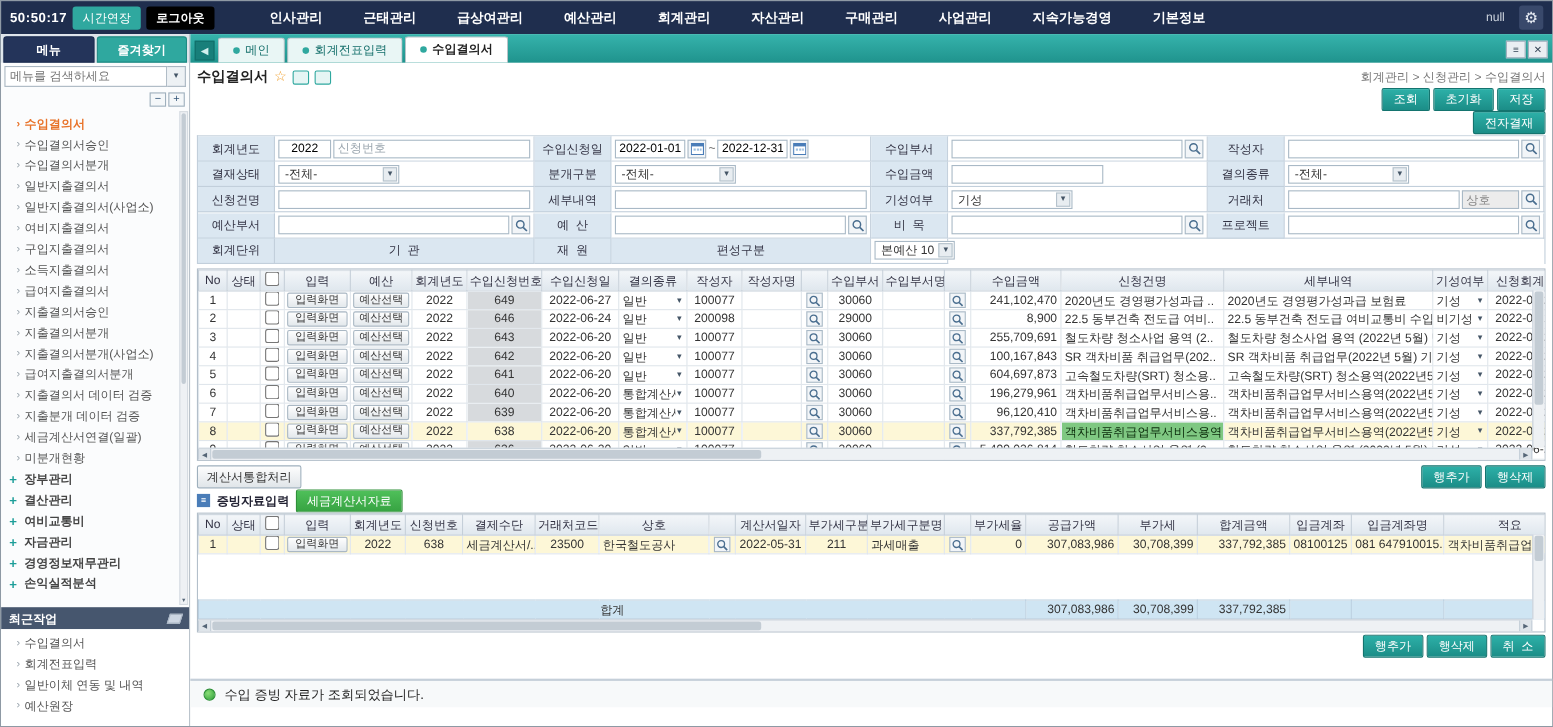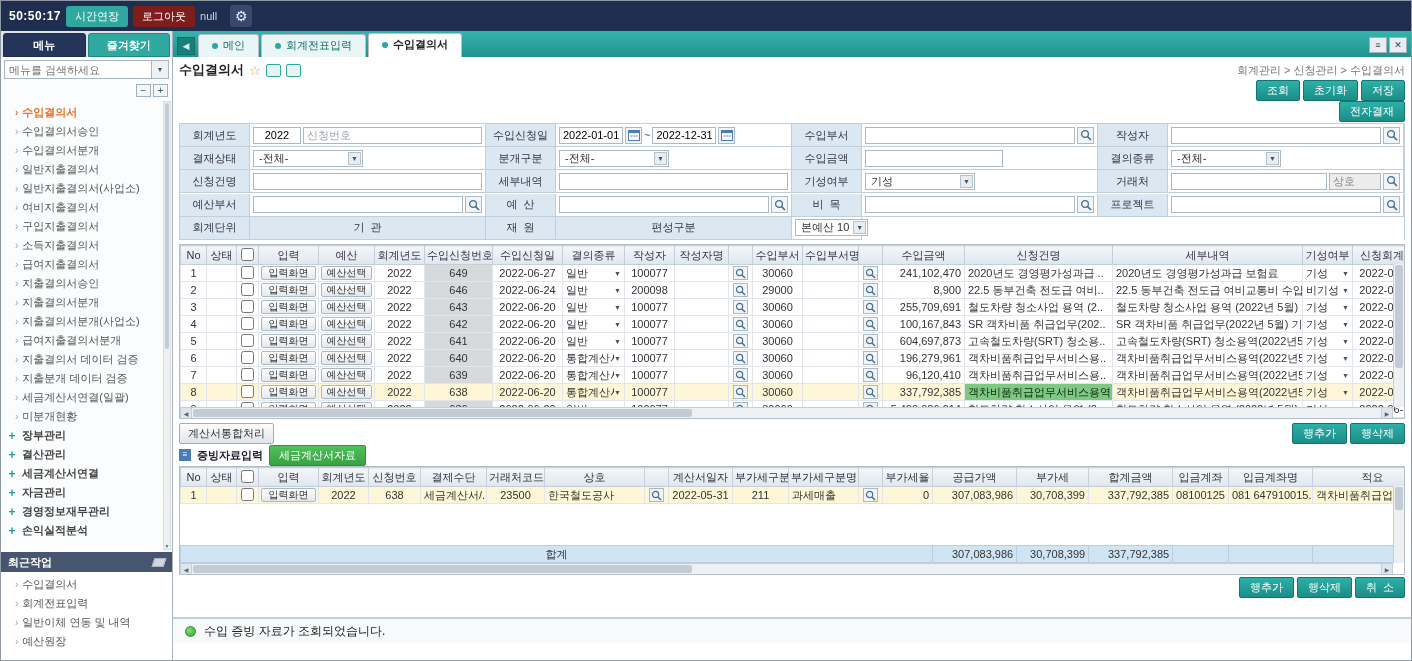--- a/index.html
+++ b/index.html
@@ -5,21 +5,21 @@
   * { margin:0; padding:0; box-sizing:border-box; }
   html,body { width:1412px; height:661px; overflow:hidden; background:#cfd6dc;
     font-family:"Liberation Sans","DejaVu Sans",sans-serif; font-size:11px; color:#333; }
   .app { width:1412px; height:661px; display:flex; flex-direction:column; border:1px solid #8e99a4; background:#fff; }
 
   
   .topbar { flex:0 0 30px; background:#1f2e4e; display:flex; align-items:center; padding:0 8px; gap:5px; }
   .timer { color:#fff; font-weight:bold; font-size:12px; letter-spacing:.5px; }
   .btn-extend,.btn-logout { border:none; border-radius:3px; color:#fff; font-size:11px; padding:3px 9px; cursor:pointer; }
   .btn-extend { background:#2fa89f; }
-  .btn-logout { background:#7f1d1d; }
+  .btn-logout { background:#000000;font-weight:bold; }
   .topmenu { flex:1; display:flex; justify-content:space-between; padding:0 250px 0 45px; }
   .menu-item { background:none; border:none; color:#fff; font-size:12px; font-weight:bold; cursor:pointer; white-space:nowrap; }
   .null-text { color:#cdd4de; margin-right:8px; }
   .gear { width:22px; height:22px; background:#39496b; color:#e8edf4; border-radius:3px; display:flex; align-items:center; justify-content:center; font-size:14px; cursor:pointer; }
 
   .main-row { flex:1; display:flex; min-height:0; }
 
   
   .sidebar { flex:0 0 172px; width:172px; background:#fbfcfd; border-right:1px solid #a9b3bd; display:flex; flex-direction:column; overflow:hidden; }
   .side-tabs { flex:0 0 26px; display:flex; gap:2px; padding:2px 2px 0; background:#dde4ea; }
@@ -125,20 +125,32 @@
 </style>
 </head>
 <body>
 
 <div class="app">
 
   <header class="topbar">
     <span class="timer">50:50:17</span>
     <button class="btn-extend">시간연장</button>
     <button class="btn-logout">로그아웃</button>
+    <nav class="topmenu">
+        <button class="menu-item">인사관리</button>
+        <button class="menu-item">근태관리</button>
+        <button class="menu-item">급상여관리</button>
+        <button class="menu-item">예산관리</button>
+        <button class="menu-item">회계관리</button>
+        <button class="menu-item">자산관리</button>
+        <button class="menu-item">구매관리</button>
+        <button class="menu-item">사업관리</button>
+        <button class="menu-item">지속가능경영</button>
+        <button class="menu-item">기본정보</button>
+      </nav>
     <span class="null-text">null</span>
     <span class="gear">⚙</span>
   </header>
 
   <div class="main-row">
 
     <aside class="sidebar">
       <div class="side-tabs">
         <button class="side-tab">메뉴</button>
         <button class="side-tab fav">즐겨찾기</button>
@@ -227,21 +239,21 @@
           <div class="tree-group">
             <span class="plus">+</span>
             <span>장부관리</span>
           </div>
           <div class="tree-group">
             <span class="plus">+</span>
             <span>결산관리</span>
           </div>
           <div class="tree-group">
             <span class="plus">+</span>
-            <span>세금계산서연결</span>
+            <span>여비교통비</span>
           </div>
           <div class="tree-group">
             <span class="plus">+</span>
             <span>자금관리</span>
           </div>
           <div class="tree-group">
             <span class="plus">+</span>
             <span>경영정보재무관리</span>
           </div>
           <div class="tree-group">

